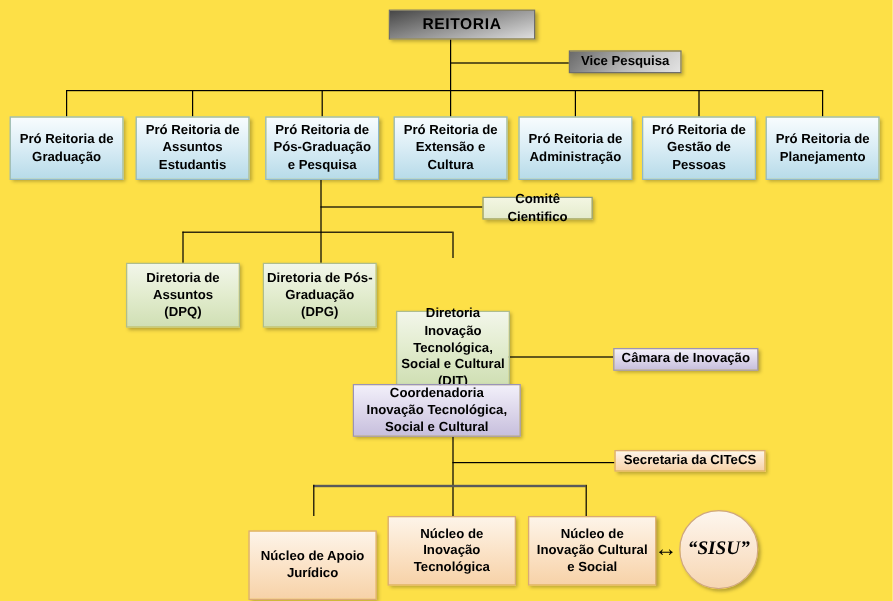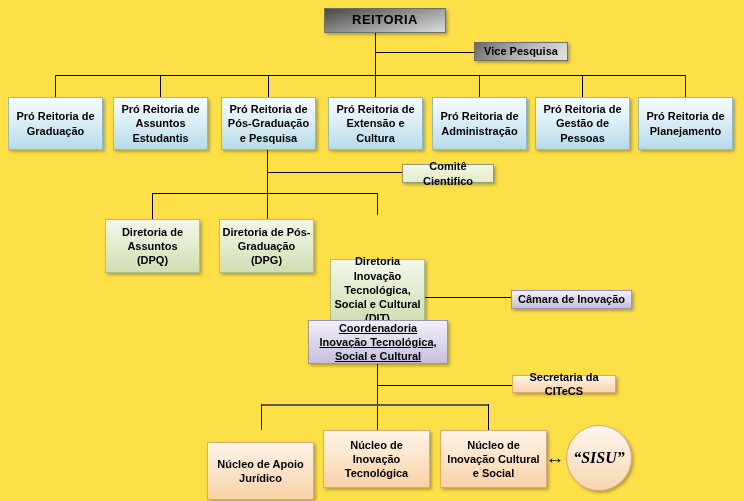--- a/index.html
+++ b/index.html
@@ -119,25 +119,25 @@
   <div class="node green" style="left:219px;top:219px;width:95px;height:54px;">Diretoria de Pós-
 Graduação
 (DPG)</div>
   <div class="node green" style="left:330px;top:215px;width:95px;height:62px;margin-top:44px;">Diretoria Inovação
 Tecnológica,
 Social e Cultural
 (DIT)</div>
 
   <div class="node purple" style="left:511px;top:290px;width:121px;height:19px;">Câmara de Inovação</div>
 
-  <div class="node purple" style="left:308px;top:320px;width:140px;height:44px;text-decoration:underline;">Coordenadoria
+  <div class="node purple" style="left:294px;top:320px;width:140px;height:44px;">Coordenadoria
 Inovação Tecnológica,
 Social e Cultural</div>
 
-  <div class="node orange" style="left:512px;top:375px;width:104px;height:18px;">Secretaria da CITeCS</div>
+  <div class="node orange" style="left:512px;top:375px;width:126px;height:18px;">Secretaria da CITeCS</div>
 
   <div class="node orange" style="left:207px;top:442px;width:107px;height:58px;">Núcleo de Apoio
 Jurídico</div>
   <div class="node orange" style="left:323px;top:430px;width:107px;height:58px;">Núcleo de
 Inovação
 Tecnológica</div>
   <div class="node orange" style="left:440px;top:430px;width:107px;height:58px;">Núcleo de
 Inovação Cultural
 e Social</div>
 

